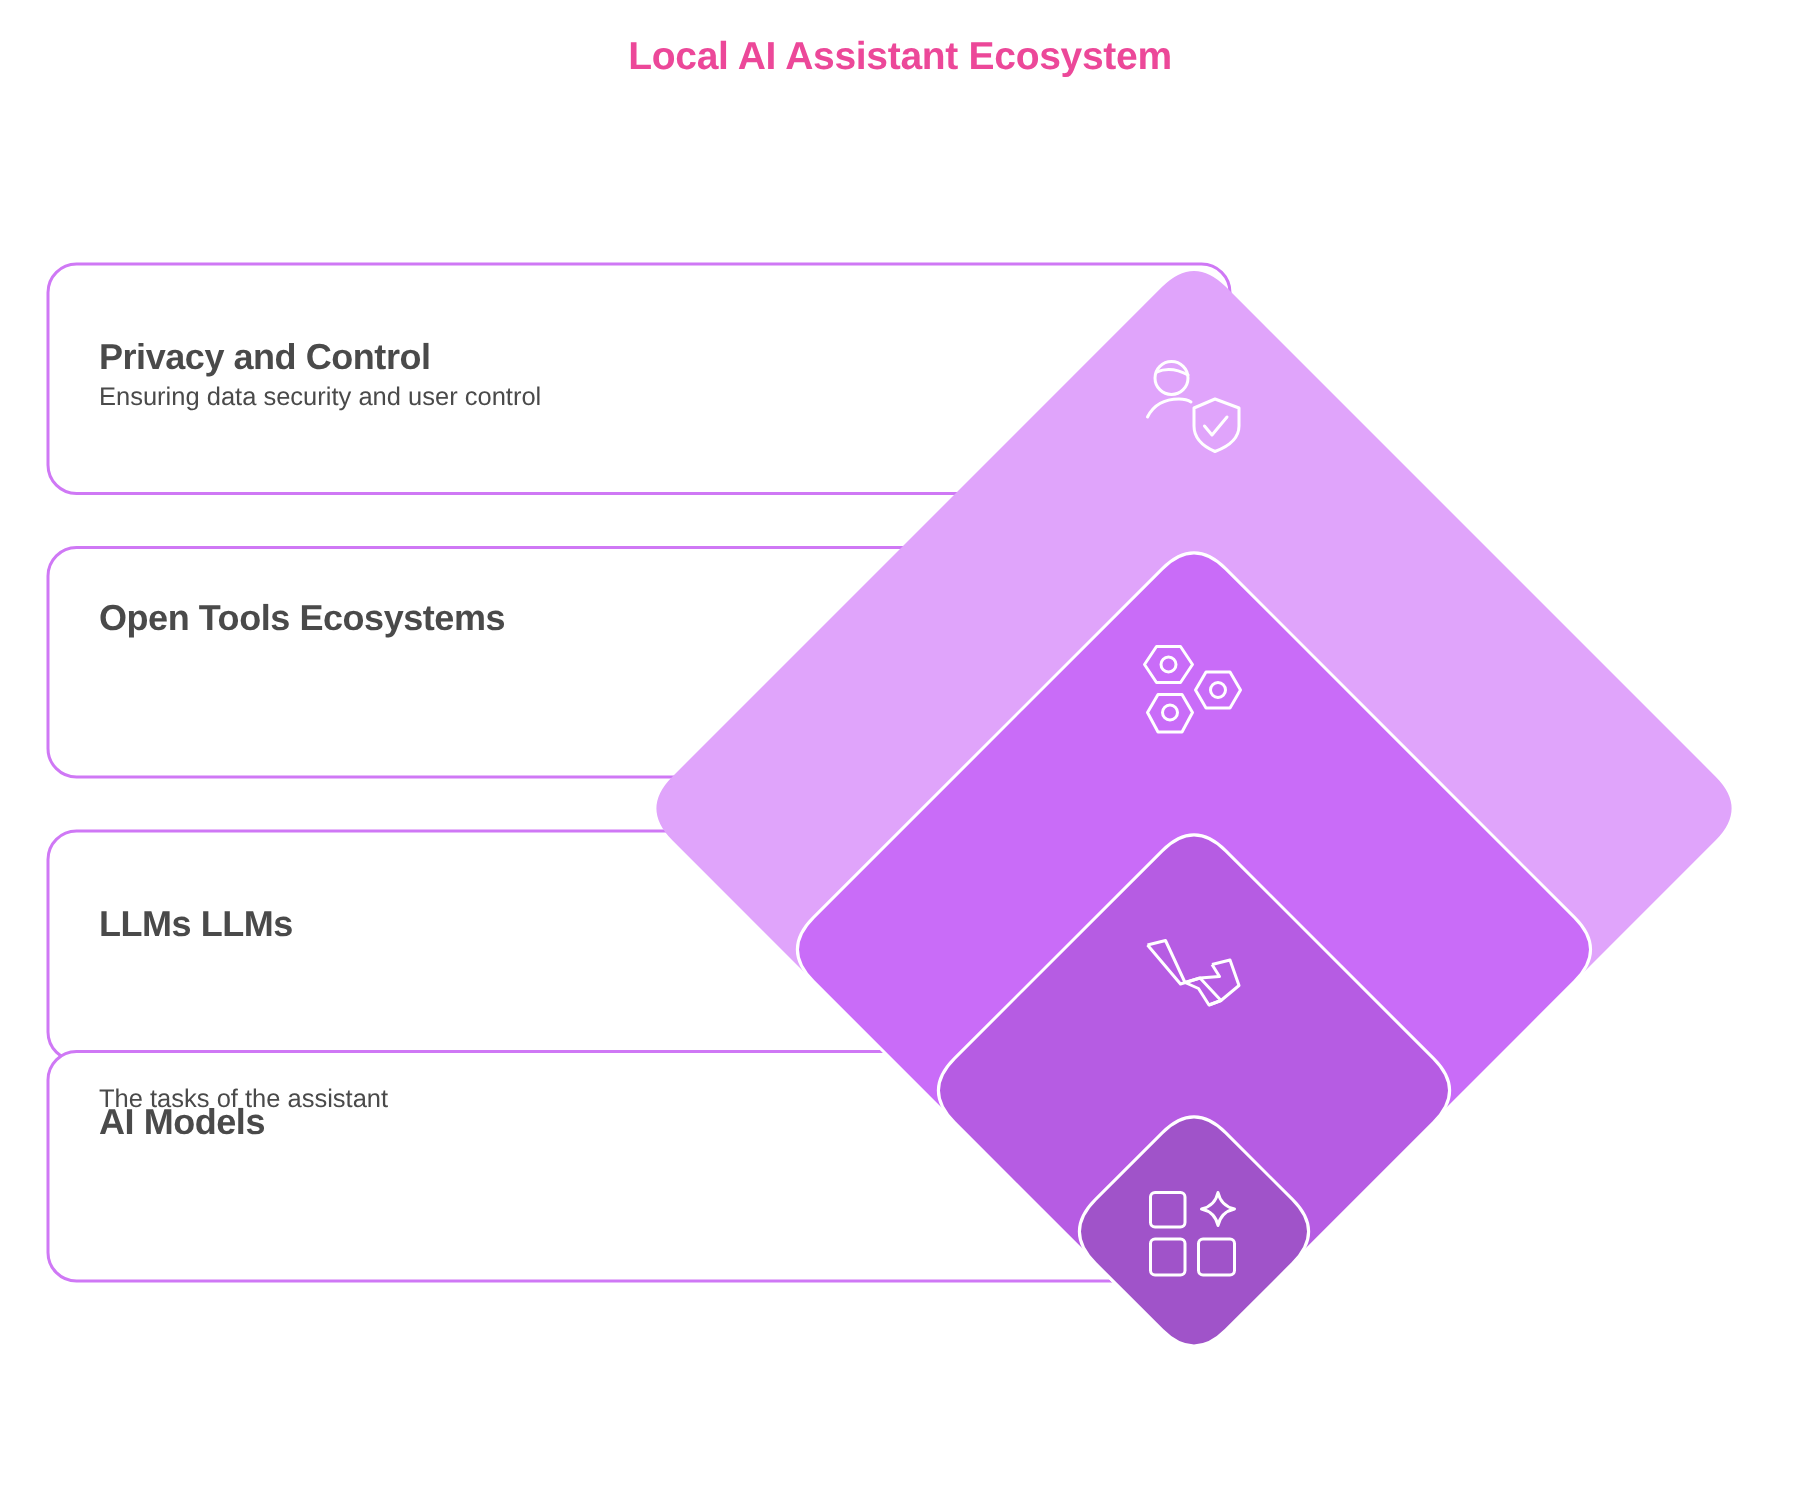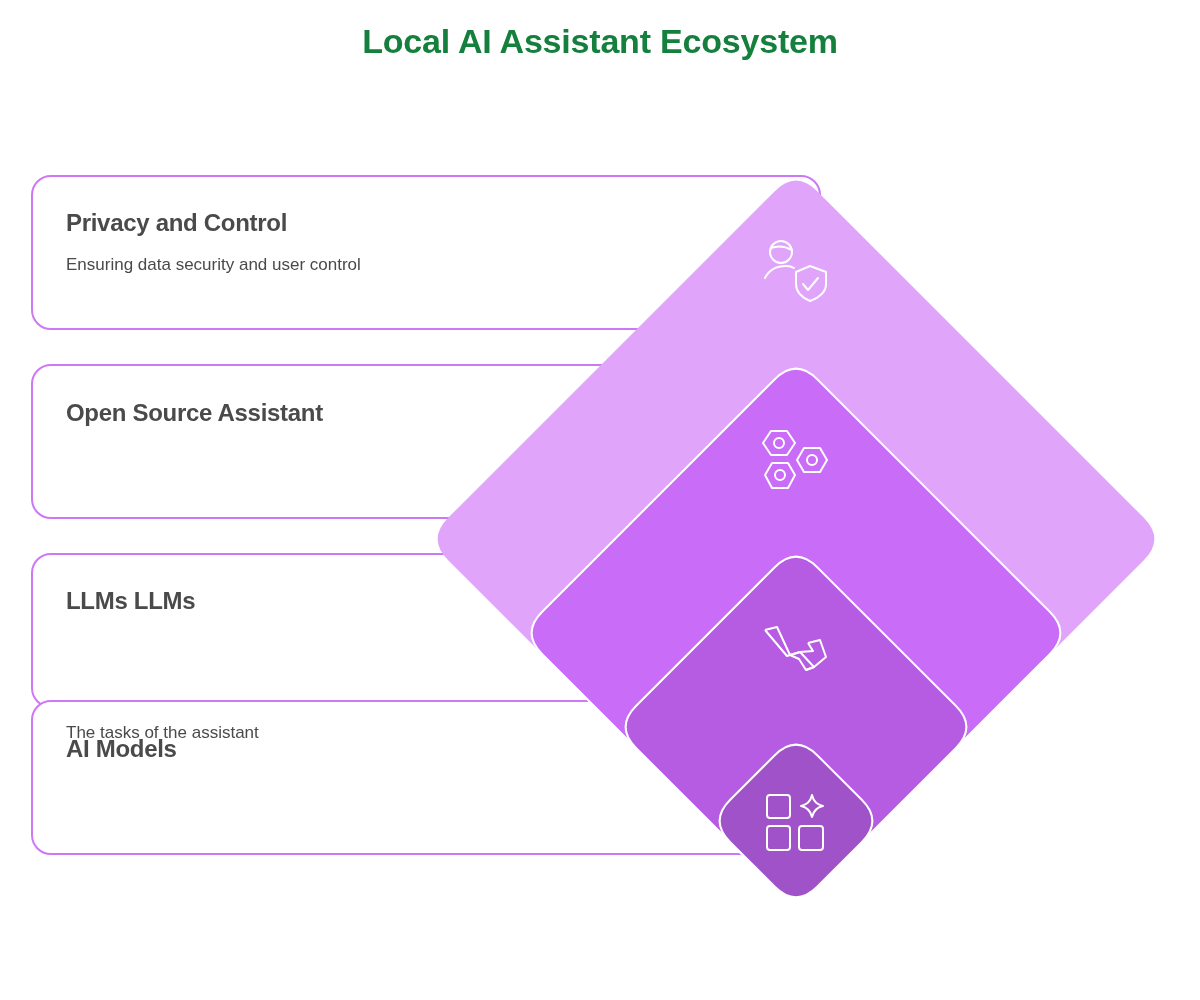--- a/index.html
+++ b/index.html
@@ -1,40 +1,40 @@
 <!DOCTYPE html>
 <html><head>
   <meta charset="utf-8">
   <style>
     html, body { margin: 0; padding: 0; background: #ffffff; }
     body { width: 1200px; height: 1000px; position: relative; overflow: hidden;
            font-family: "Liberation Sans", sans-serif; color: #4a4a4a; }
     .title { position: absolute; left: 0; width: 1200px; top: 22px; text-align: center;
-             font-size: 34px; font-weight: bold; color: #15803d; letter-spacing: -0.2px; }
+             font-size: 26px; font-weight: bold; color: #ec4899; letter-spacing: -0.2px; }
     .card { position: absolute; left: 31px; width: 790px; height: 155px;
             border: 2px solid #CF78F5; border-radius: 20px; background: #fff; box-sizing: border-box; }
     .card .h { position: absolute; left: 33px; font-size: 24px; font-weight: bold; color: #4a4a4a; white-space: nowrap; letter-spacing: -0.3px; }
     .card .d { position: absolute; left: 33px; font-size: 17px; color: #4a4a4a; white-space: nowrap; }
-    .card.normal .h { top: 32px; text-align: center; }
+    .card.normal .h { top: 48px; text-align: center; }
     .card.normal .d { top: 78px; }
     .card.overlap .h { top: 33px; }
     .card.overlap .d { top: 21px; }
     svg.diag { position: absolute; left: 0; top: 0; }
   </style>
 </head>
 <body>
 
 <div class="title">Local AI Assistant Ecosystem</div>
 
 <div class="card normal" style="top:175px">
   <div class="h">Privacy and Control</div>
   <div class="d">Ensuring data security and user control</div>
 </div>
 <div class="card overlap" style="top:364px">
-  <div class="h">Open Source Assistant</div>
+  <div class="h">Open Tools Ecosystems</div>
 </div>
 <div class="card normal" style="top:553px">
   <div class="h">LLMs LLMs</div>
 </div>
 <div class="card overlap" style="top:700px">
   <div class="h">AI Models</div>
   <div class="d">The tasks of the assistant</div>
 </div>
 
 <svg class="diag" width="1200" height="1000" viewBox="0 0 1200 1000">

